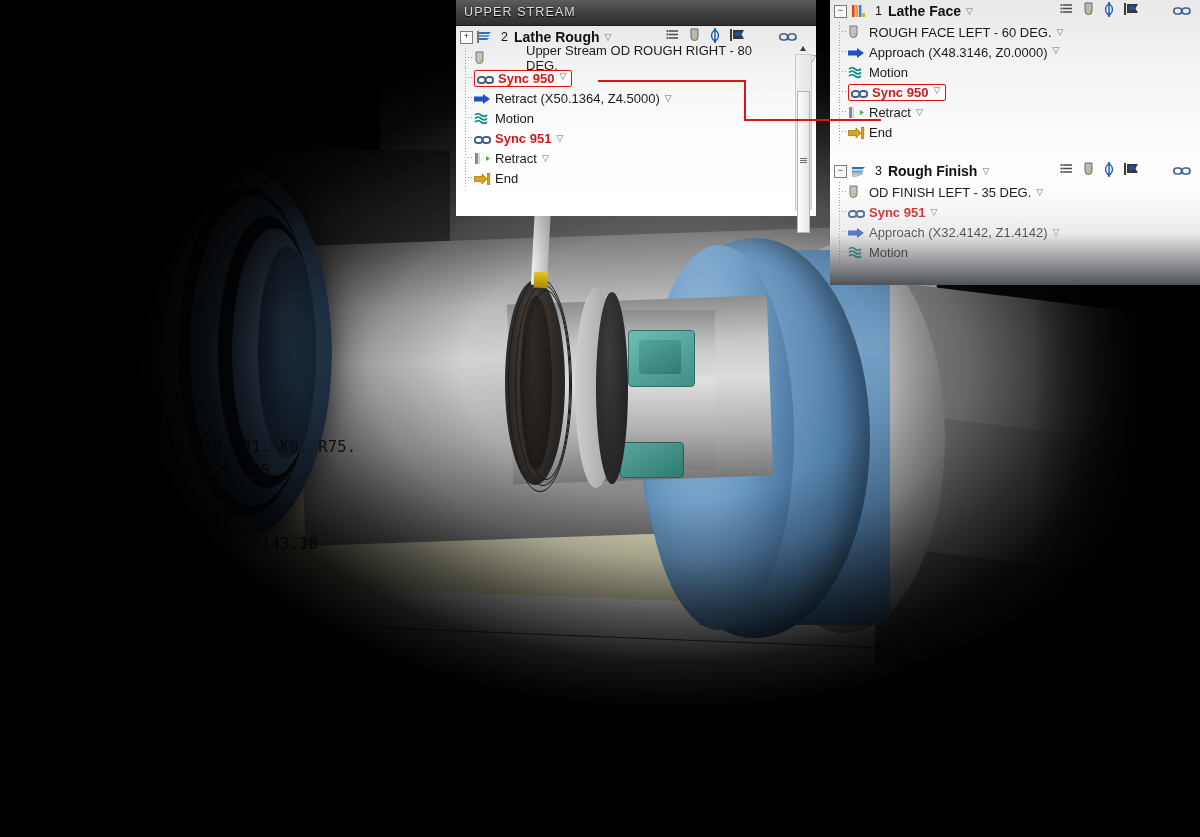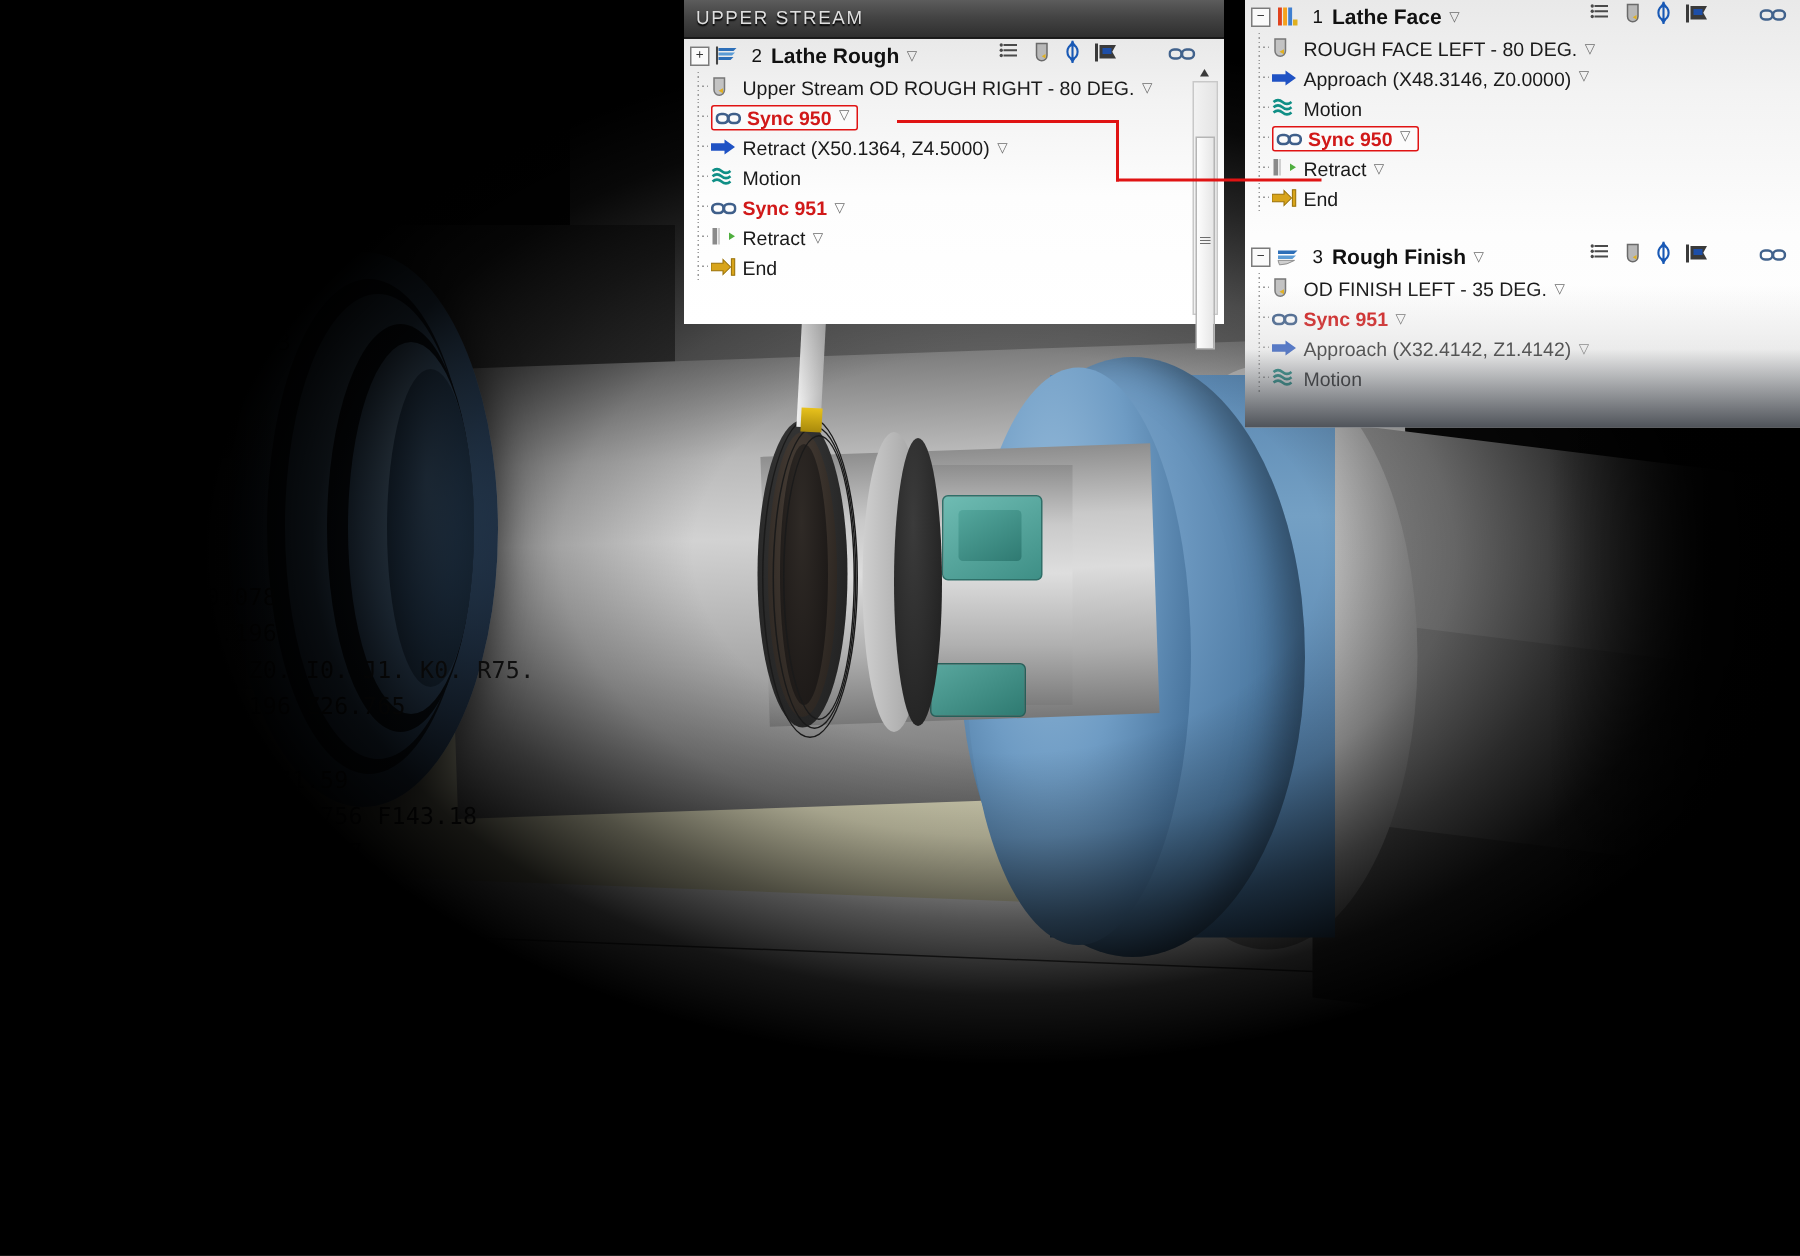--- a/index.html
+++ b/index.html
@@ -302,21 +302,21 @@
               <rect x="0.7" y="2" width="8" height="6" rx="3" fill="none" stroke="#41628c" stroke-width="1.7"></rect>
               <rect x="9" y="2" width="8" height="6" rx="3" fill="none" stroke="#41628c" stroke-width="1.7"></rect>
             </svg>
           </span>
         </span>
       </div>
       <div id="upper-rows">
           <div class="row">
             <span class="dots"></span>
             <span class="tick"></span>
-            <span style="display: flex; align-items: center;">
+            <span style="display: flex; align-items: center; gap: 31px;">
               <span class="ico"><svg width="11" height="14" viewBox="0 0 11 14">
                   <path d="M2 1h7v8a3.5 3.5 0 0 1-7 0z" fill="#c3c3c3" stroke="#777"></path>
                   <path d="M5 9.5l3-1.6v3.2z" fill="#e0b020"></path>
                 </svg></span>
               <span class="lbl">Upper Stream OD ROUGH RIGHT - 80 DEG.</span>
               <span class="cv">▽</span>
             </span>
           </div>
           <div class="row sync boxed">
             <span class="dots"></span>
@@ -438,21 +438,21 @@
             </span>
           </div>
           <div class="row">
             <span class="dots"></span>
             <span class="tick"></span>
             <span style="display: flex; align-items: center;">
               <span class="ico"><svg width="11" height="14" viewBox="0 0 11 14">
                   <path d="M2 1h7v8a3.5 3.5 0 0 1-7 0z" fill="#c3c3c3" stroke="#777"></path>
                   <path d="M5 9.5l3-1.6v3.2z" fill="#e0b020"></path>
                 </svg></span>
-              <span class="lbl">ROUGH FACE LEFT - 80 DEG.</span>
+              <span class="lbl">ROUGH FACE LEFT - 60 DEG.</span>
               <span class="cv">▽</span>
             </span>
           </div>
           <div class="row">
             <span class="dots"></span>
             <span class="tick"></span>
             <span style="display: flex; ">
               <span class="ico"><svg width="17" height="12" viewBox="0 0 17 12">
                   <path d="M0 3.5h9V1l7 5-7 5V8.5H0z" fill="#1f52c4"></path>
                 </svg></span>

